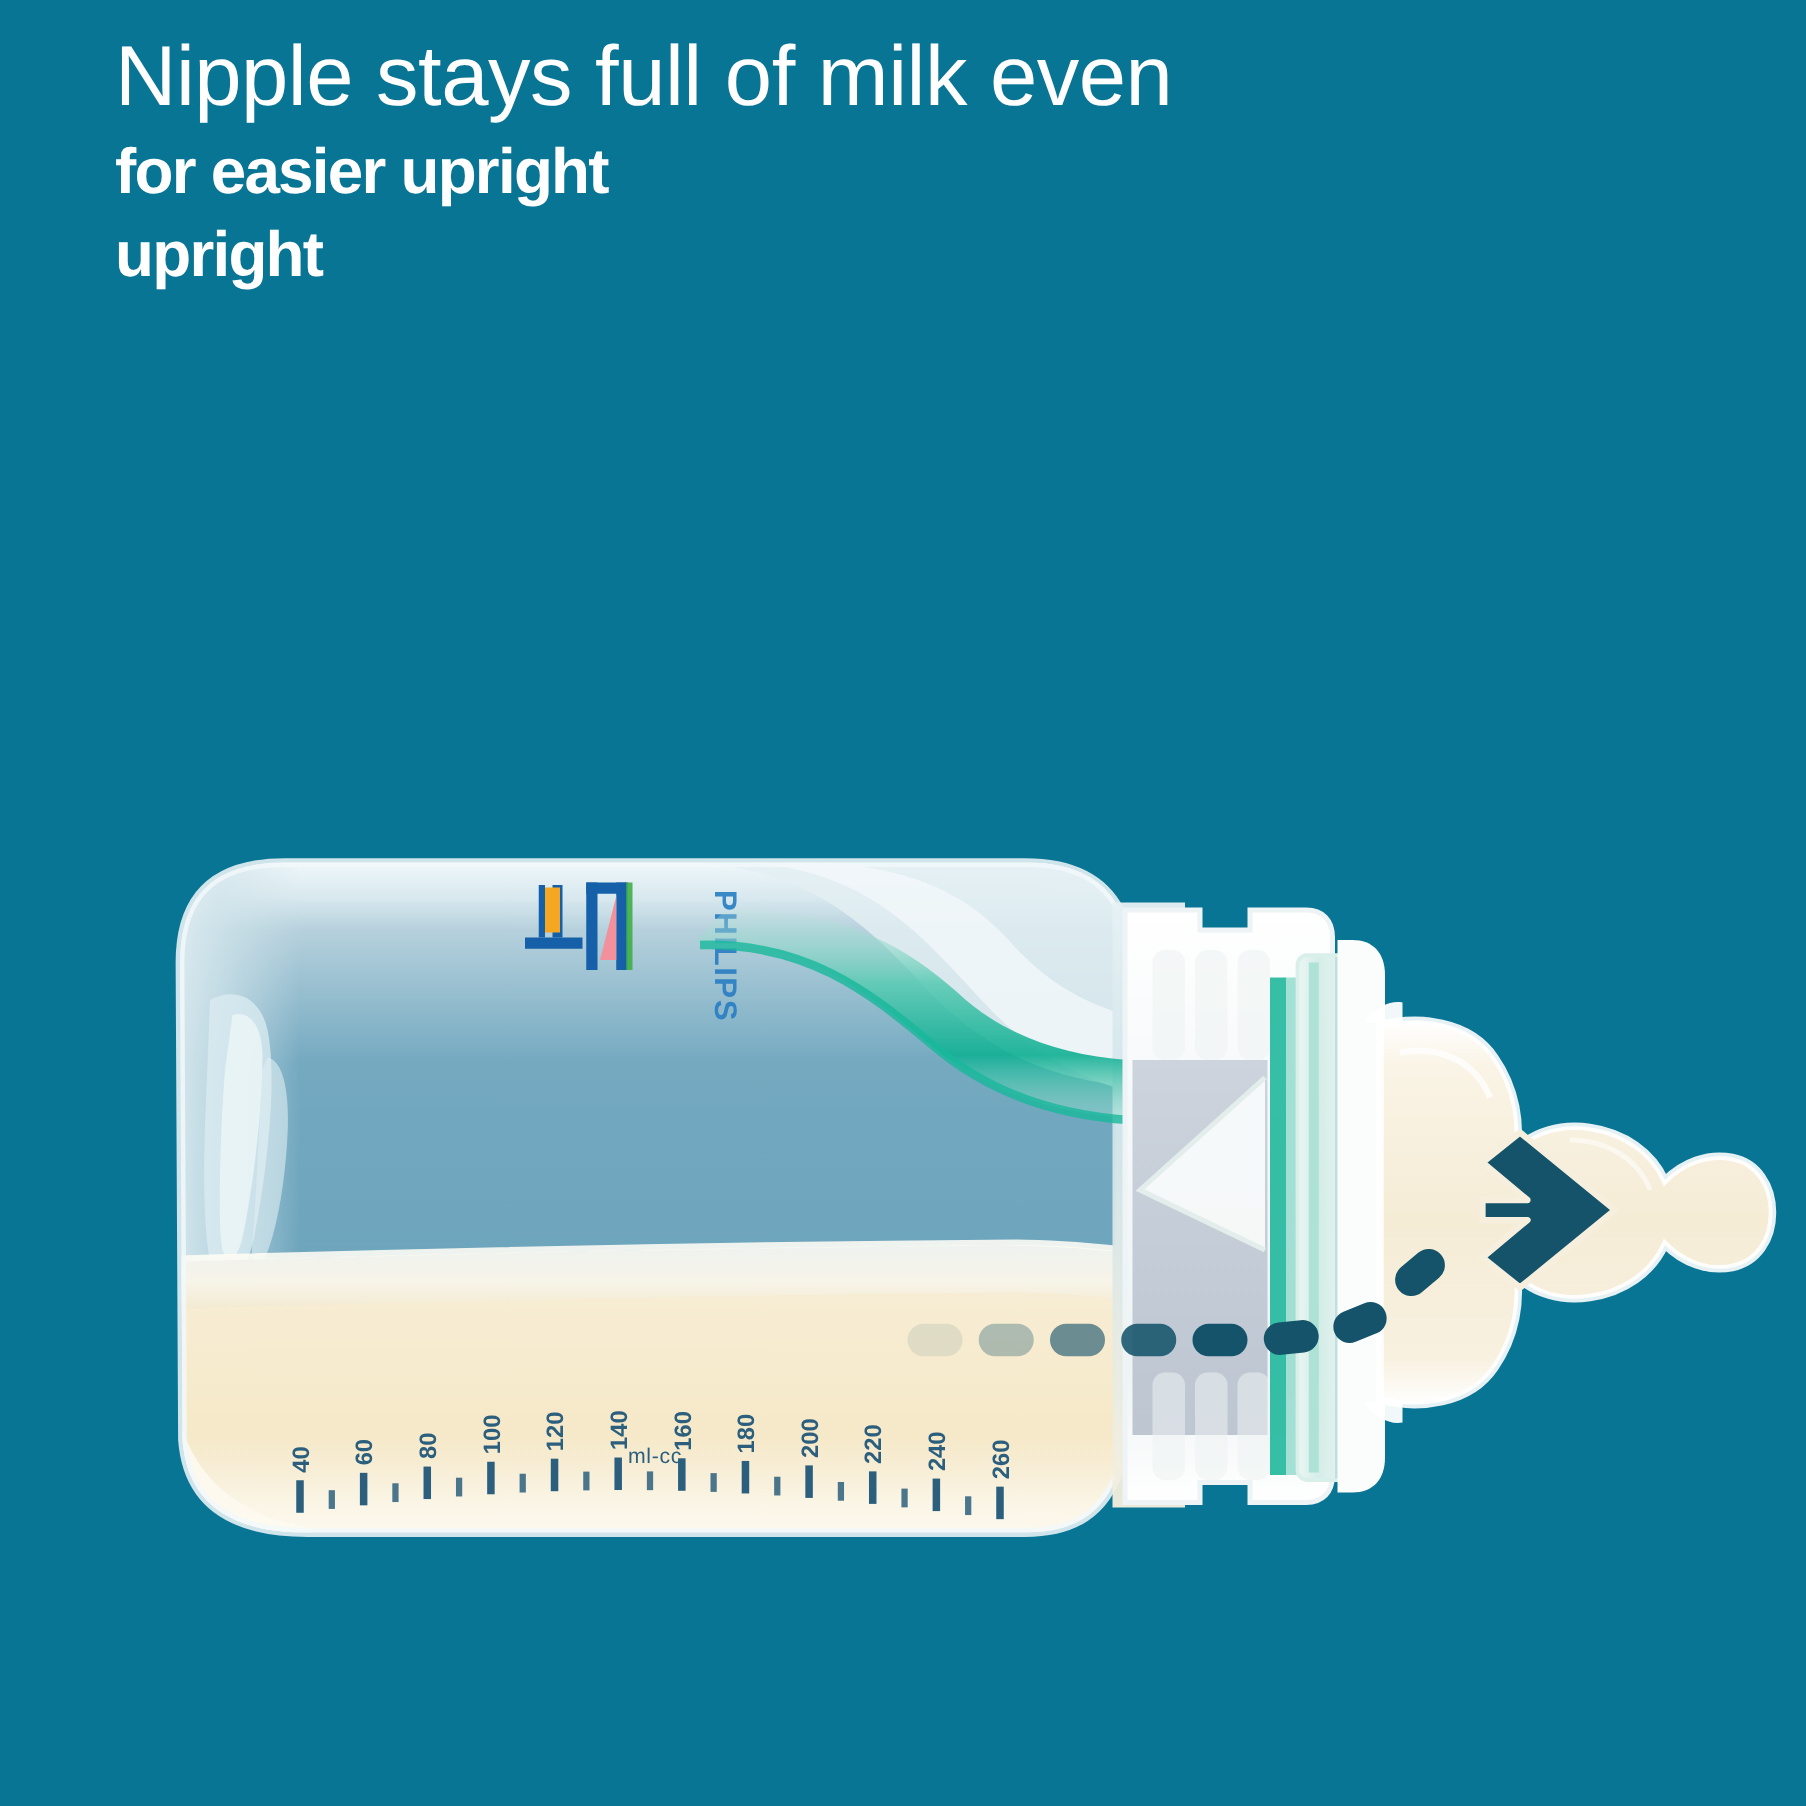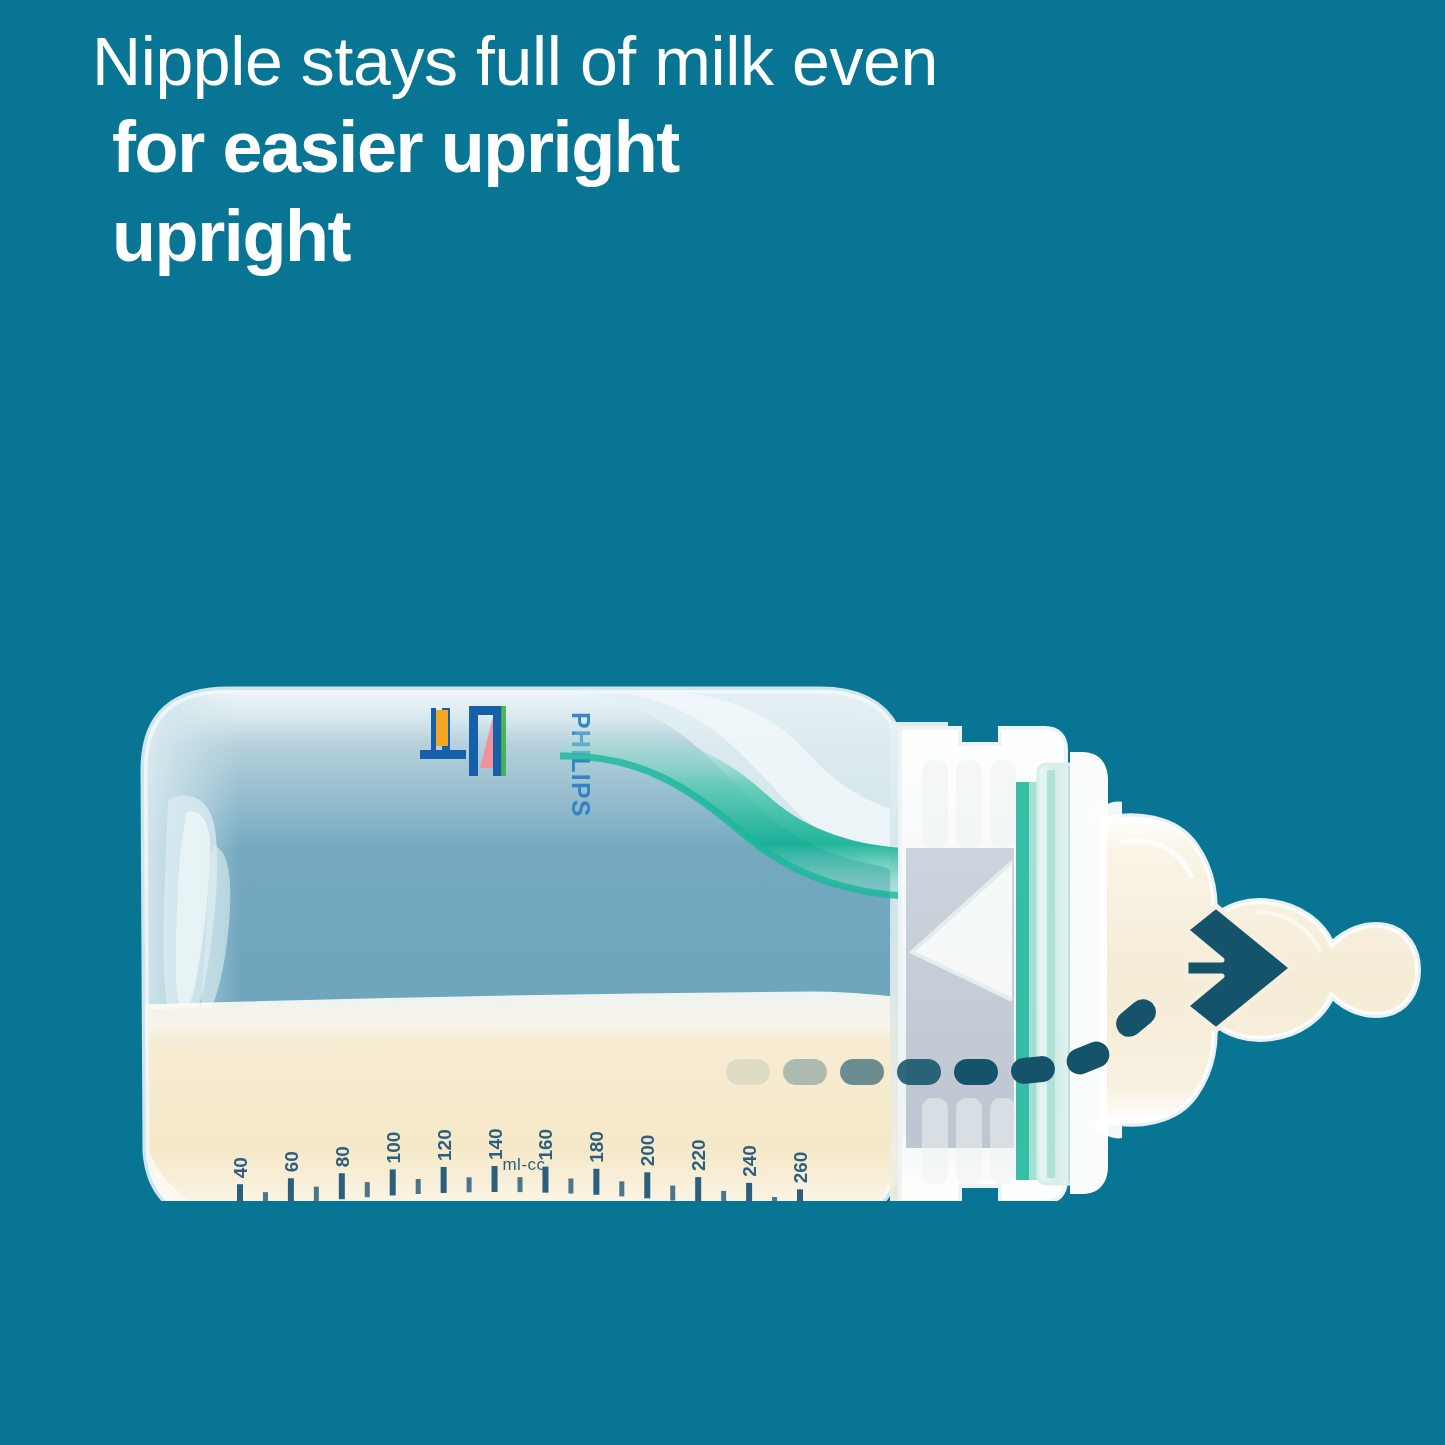--- a/index.html
+++ b/index.html
@@ -3,45 +3,44 @@
 <meta charset="utf-8">
 <style>
   html,body{margin:0;padding:0;}
   body{
     width:1445px;height:1445px;
     background:#097594;
     font-family:"Liberation Sans", sans-serif;
     overflow:hidden;
     position:relative;
   }
-  #stage{position:absolute;inset:0;width:1445px;height:1201px;overflow:hidden;text-decoration:underline;}
+  #stage{position:absolute;inset:0;width:1445px;height:1445px;overflow:hidden;text-decoration:underline;}
 
   
   .copy{
     position:absolute;
     left:92px; top:26px;
     width:1200px;
   }
   .line-light{
     color:#ffffff;
     font-size:68px;
     line-height:1.03;
     font-weight:400;
     letter-spacing:-0.4px;
     white-space:pre;
   }
   .line-bold{
     color:#ffffff;
-    font-size:72px;
+    font-size:51px;
     line-height:1.04;
     font-weight:700;
     letter-spacing:-1.4px;
     white-space:pre;
     margin-top:14px;
-    margin-left:20px;
   }
 
   
   #product{position:absolute;left:0;top:0;width:1445px;height:1445px;}
 </style>
 </head>
 <body>
 
 <div id="stage">
 

